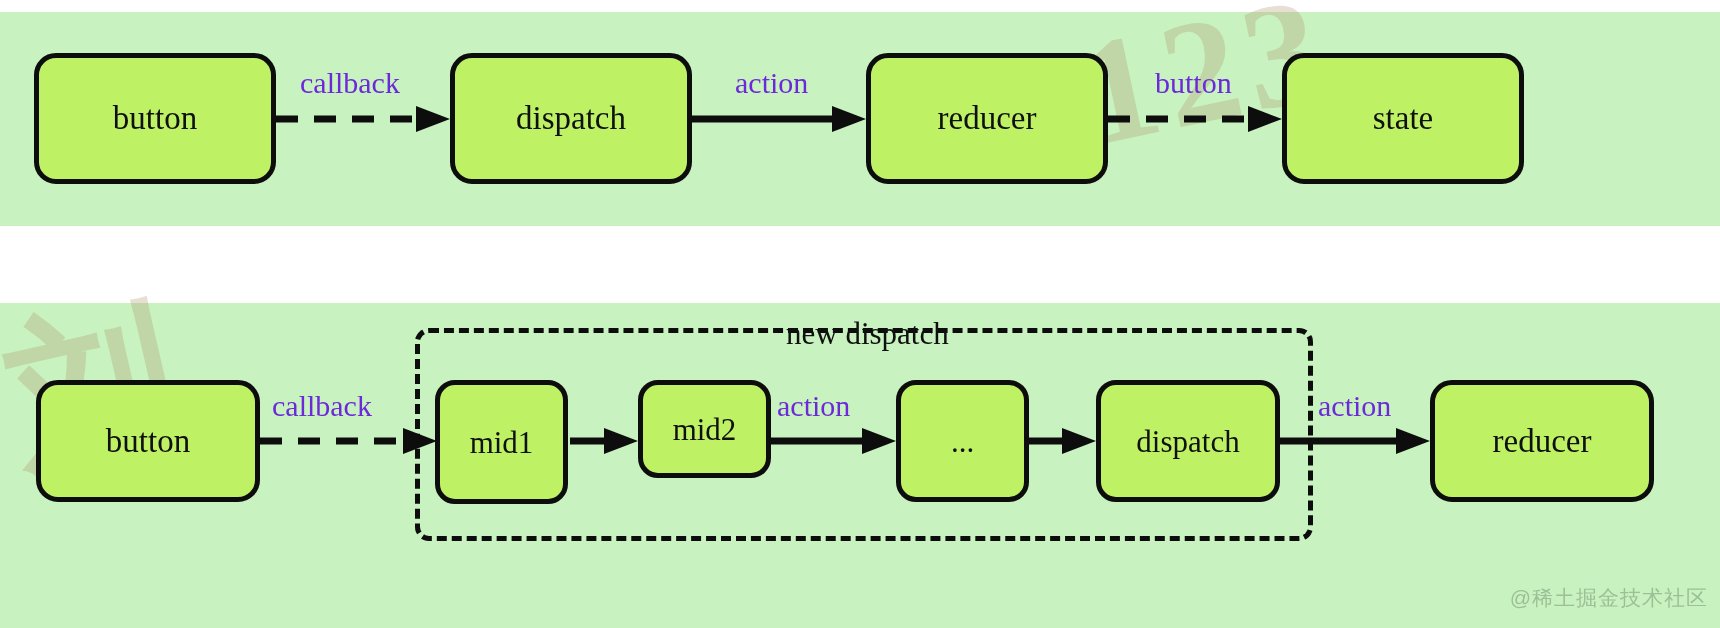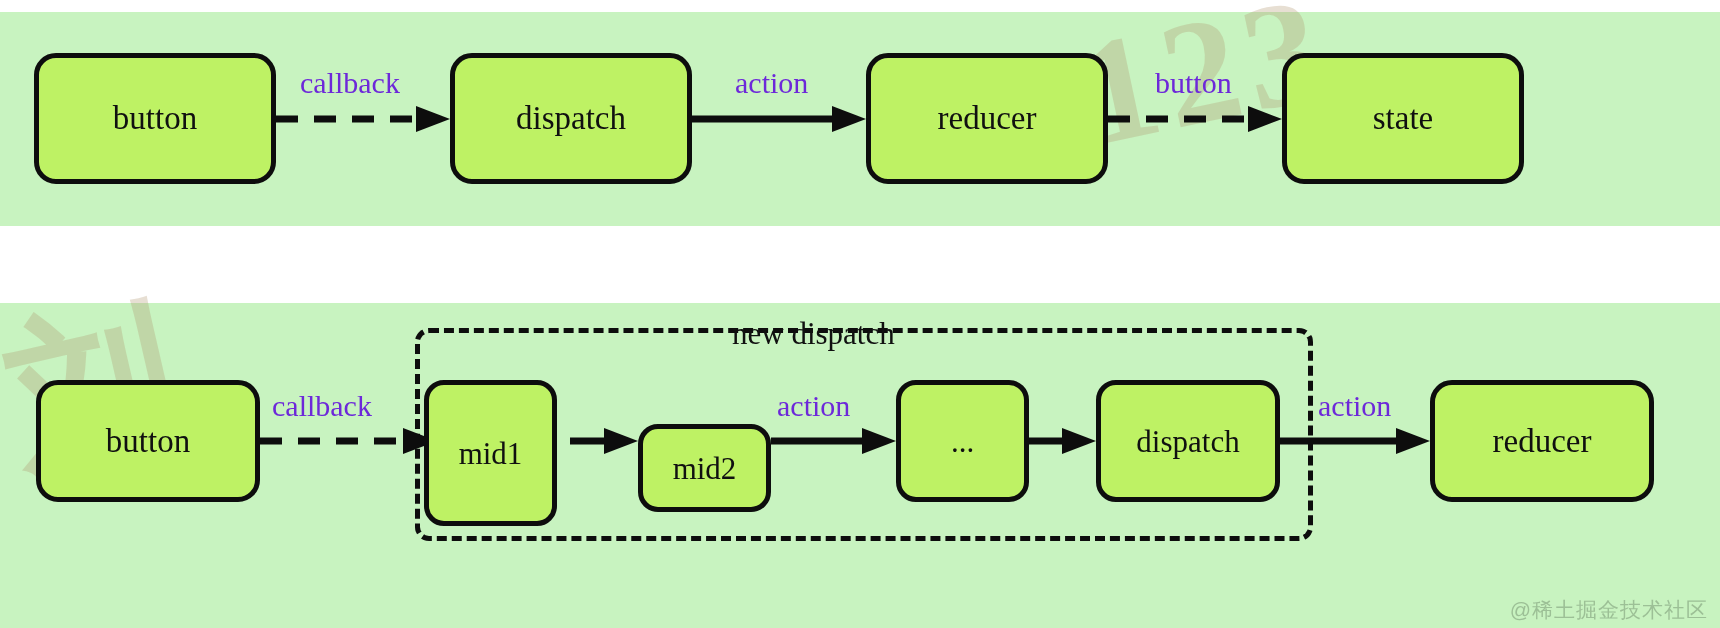--- a/index.html
+++ b/index.html
@@ -42,21 +42,21 @@
     letter-spacing: 8px;
   }
   .wm-bot-left {
     top: -26px; left: 10px;
     font-size: 165px;
     transform: rotate(-13deg);
     letter-spacing: 10px;
   }
   .wm-credit {
     position: absolute;
-    right: 12px; bottom: 4px;
+    right: 12px; bottom: 16px;
     font-size: 21px;
     color: rgba(120,150,115,0.55);
     font-family: "Liberation Sans", sans-serif;
     letter-spacing: 1px;
     user-select: none;
   }
 
   
   .node {
     position: absolute;
@@ -150,31 +150,31 @@
     </svg>
     <div class="edge-label" style="left:1155px; top:56px;">button</div>
 
   </div>
 
   <div class="panel" id="panel-bottom">
 
     <div class="wm wm-bot-left">刘</div>
 
     <div class="group-box" style="left:415px; top:25px; width:898px; height:213px;"></div>
-    <div class="group-title" style="left:732px; top:15px;">new dispatch</div>
+    <div class="group-title" style="left:786px; top:15px;">new dispatch</div>
 
     <div class="node" style="left:36px; top:77px; width:224px; height:122px;">
       <span>button</span>
     </div>
 
-    <div class="node small" style="left:424px; top:77px; width:133px; height:146px;">
+    <div class="node small" style="left:435px; top:77px; width:133px; height:124px;">
       <span>mid1</span>
     </div>
 
-    <div class="node small" style="left:638px; top:77px; width:133px; height:88px;margin-top:44px;">
+    <div class="node small" style="left:638px; top:77px; width:133px; height:98px;">
       <span>mid2</span>
     </div>
 
     <div class="node small" style="left:896px; top:77px; width:133px; height:122px;">
       <span>...</span>
     </div>
 
     <div class="node small" style="left:1096px; top:77px; width:184px; height:122px;">
       <span>dispatch</span>
     </div>

